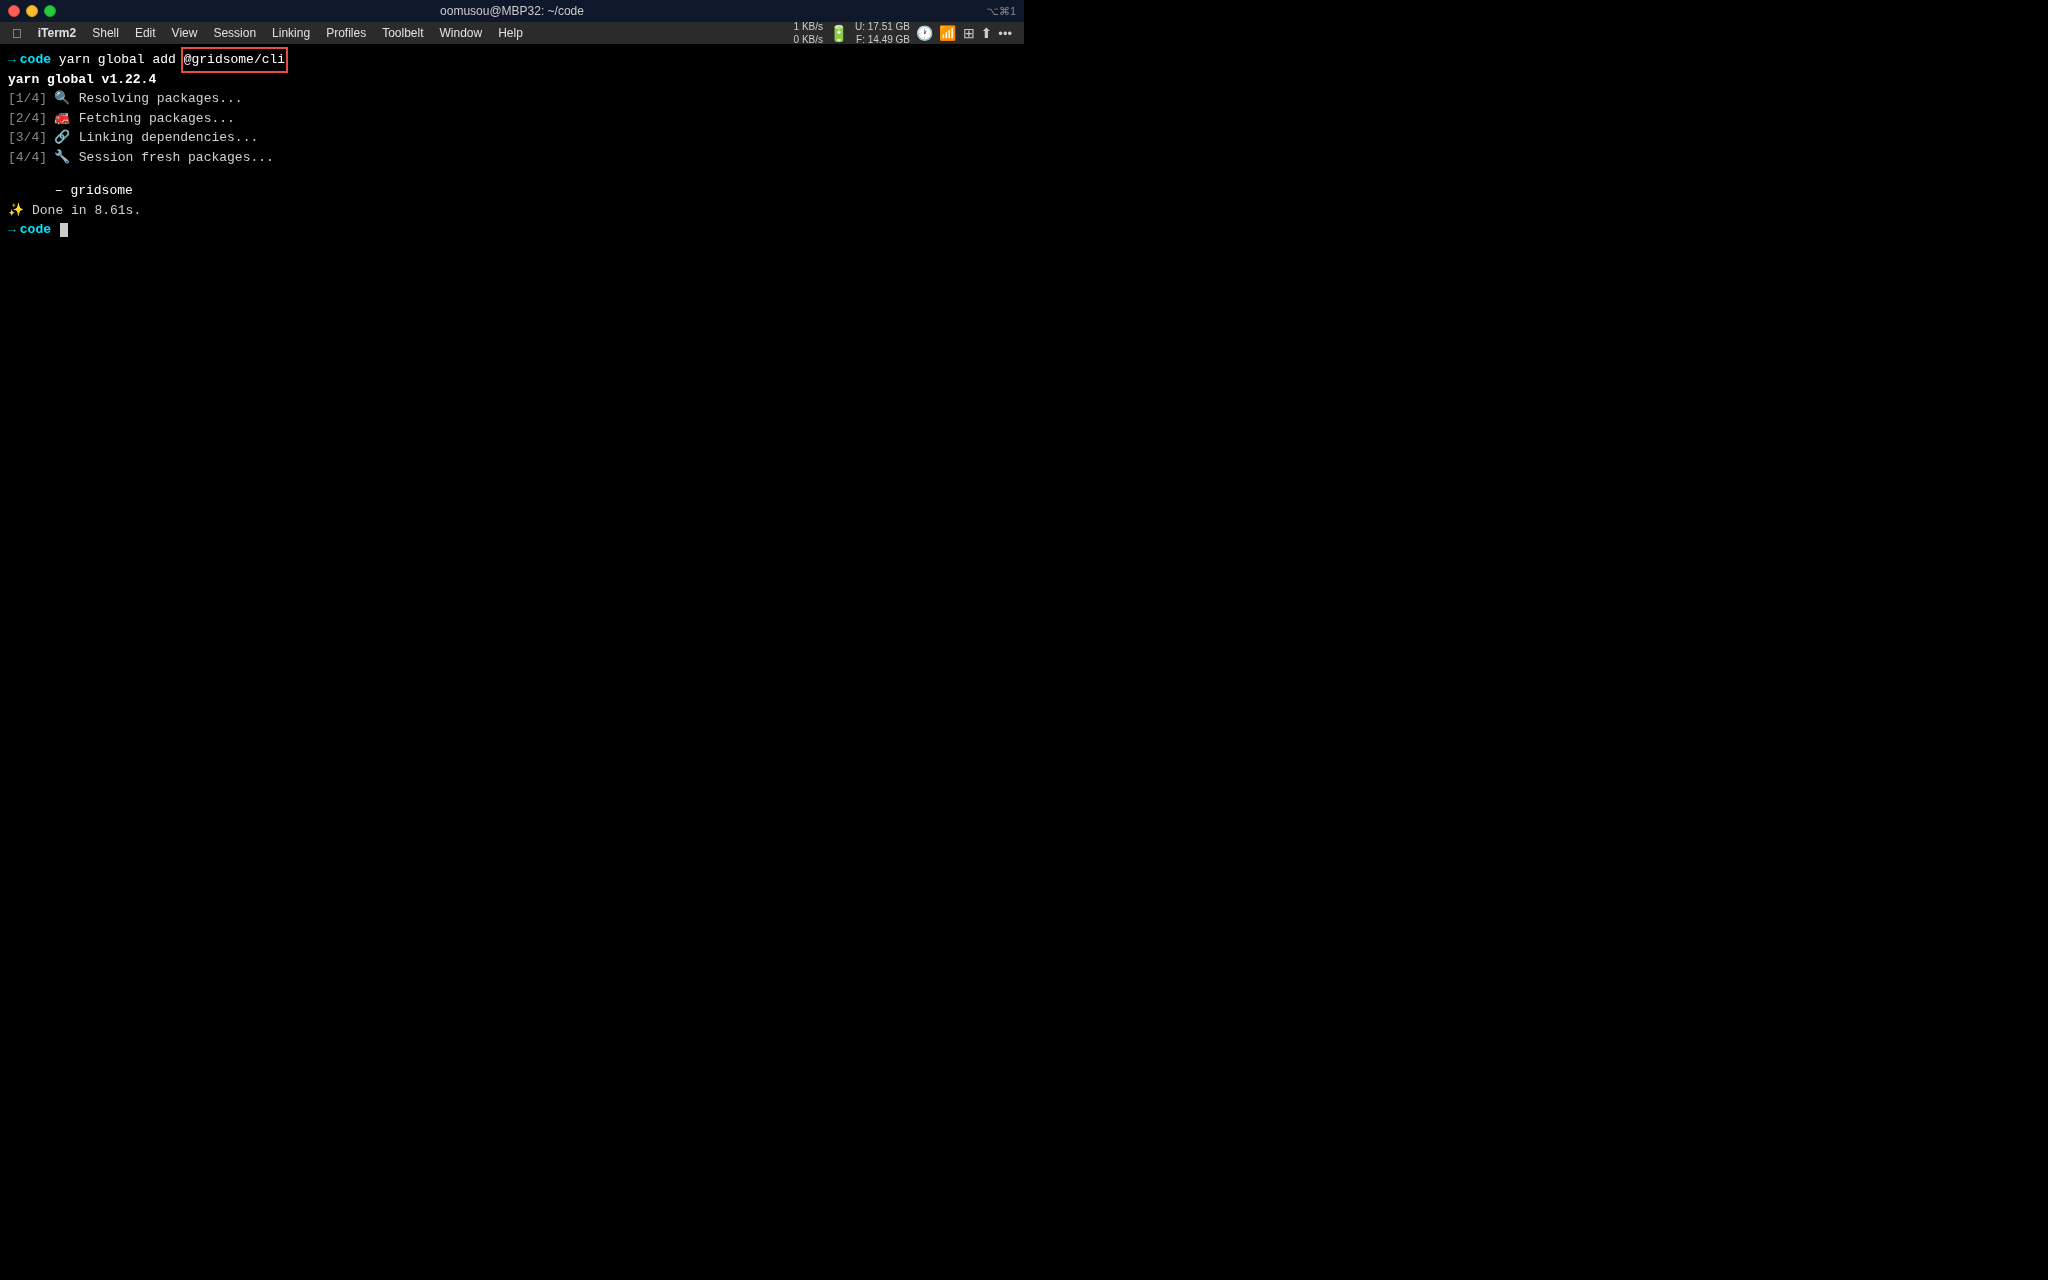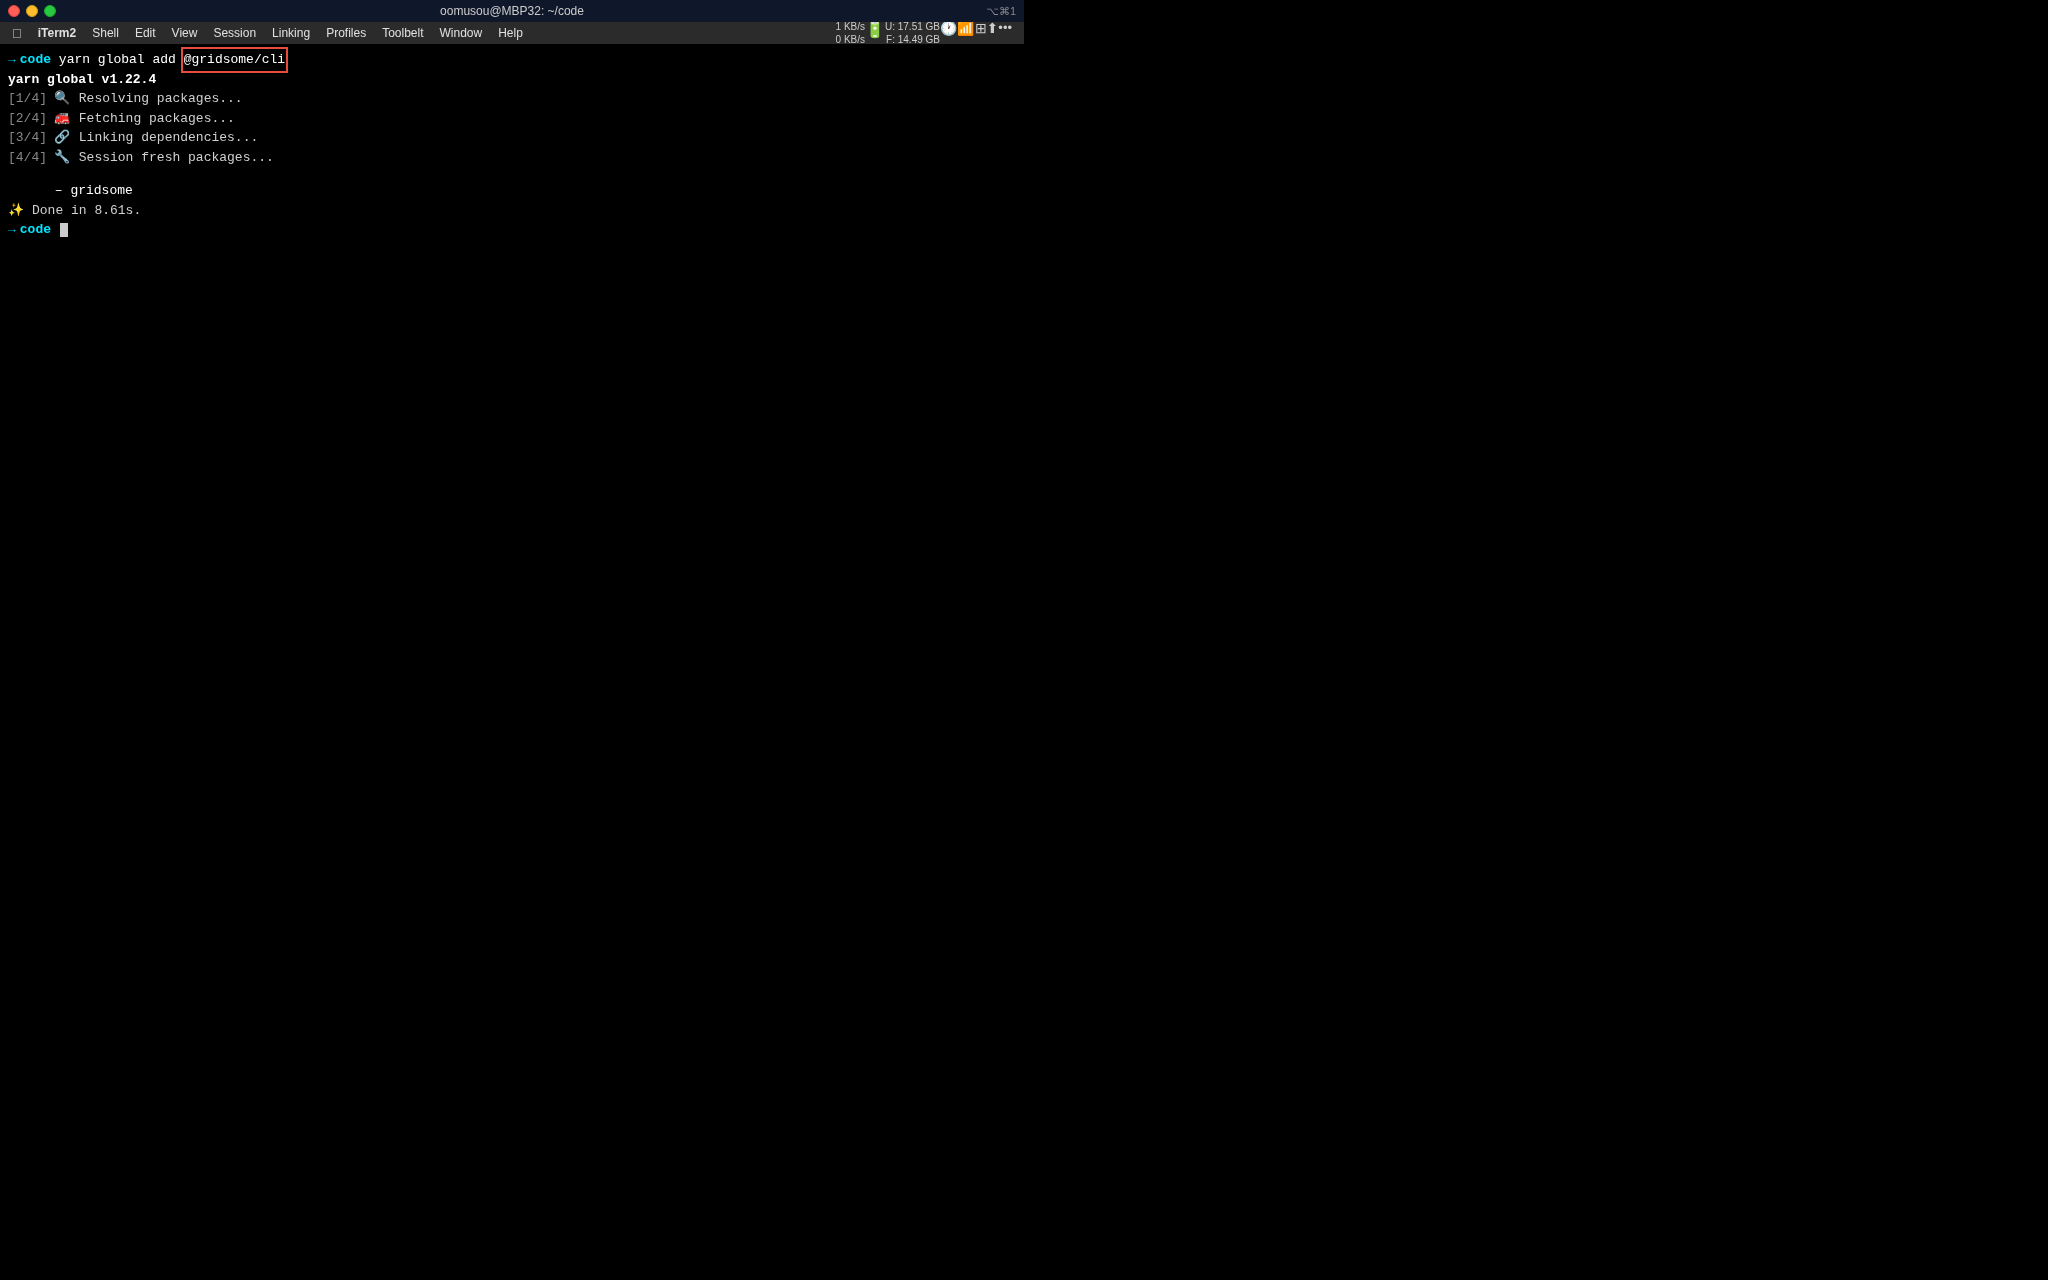--- a/index.html
+++ b/index.html
@@ -75,20 +75,22 @@
       white-space: nowrap;
     }
 
     .menu-item.bold {
       font-weight: 600;
     }
 
     .menu-right {
       margin-left: auto;
       display: flex;
+      align-items: center;
+      gap: 6px;
       padding-right: 8px;
       color: #ccc;
       font-size: 11px;
       font-family: -apple-system, BlinkMacSystemFont, sans-serif;
     }
 
     .menu-right .stats {
       text-align: right;
       line-height: 1.3;
     }

